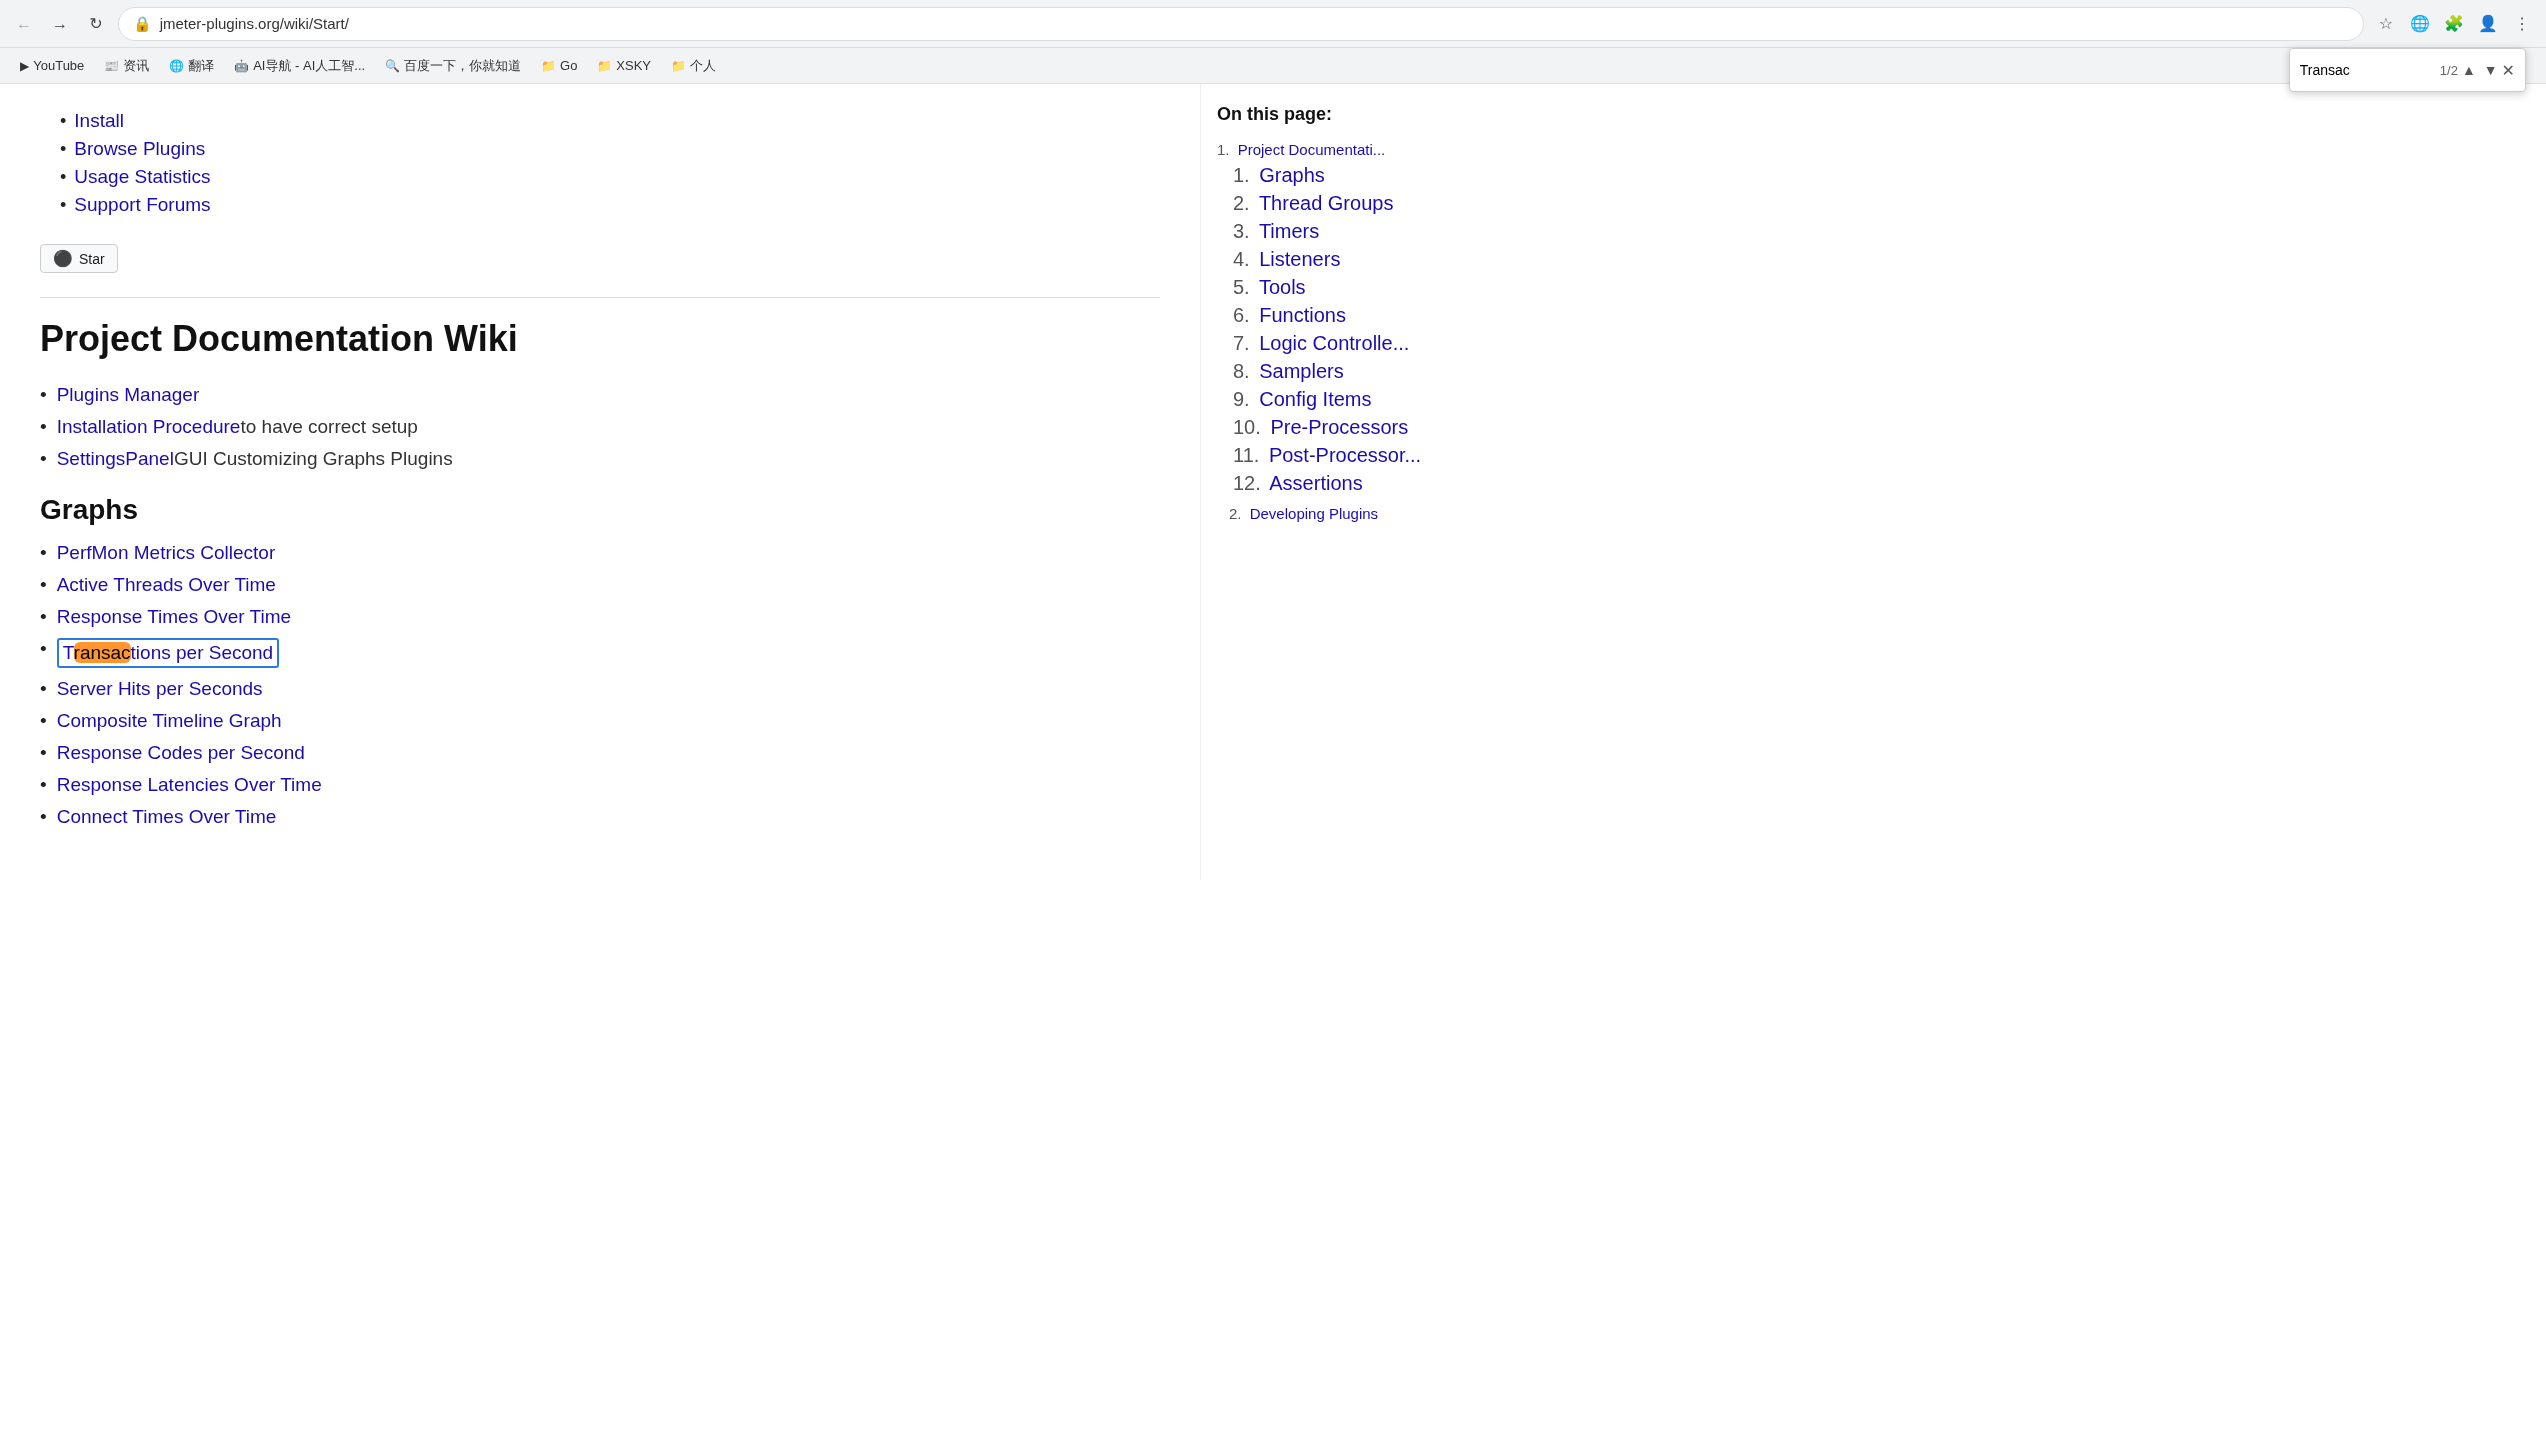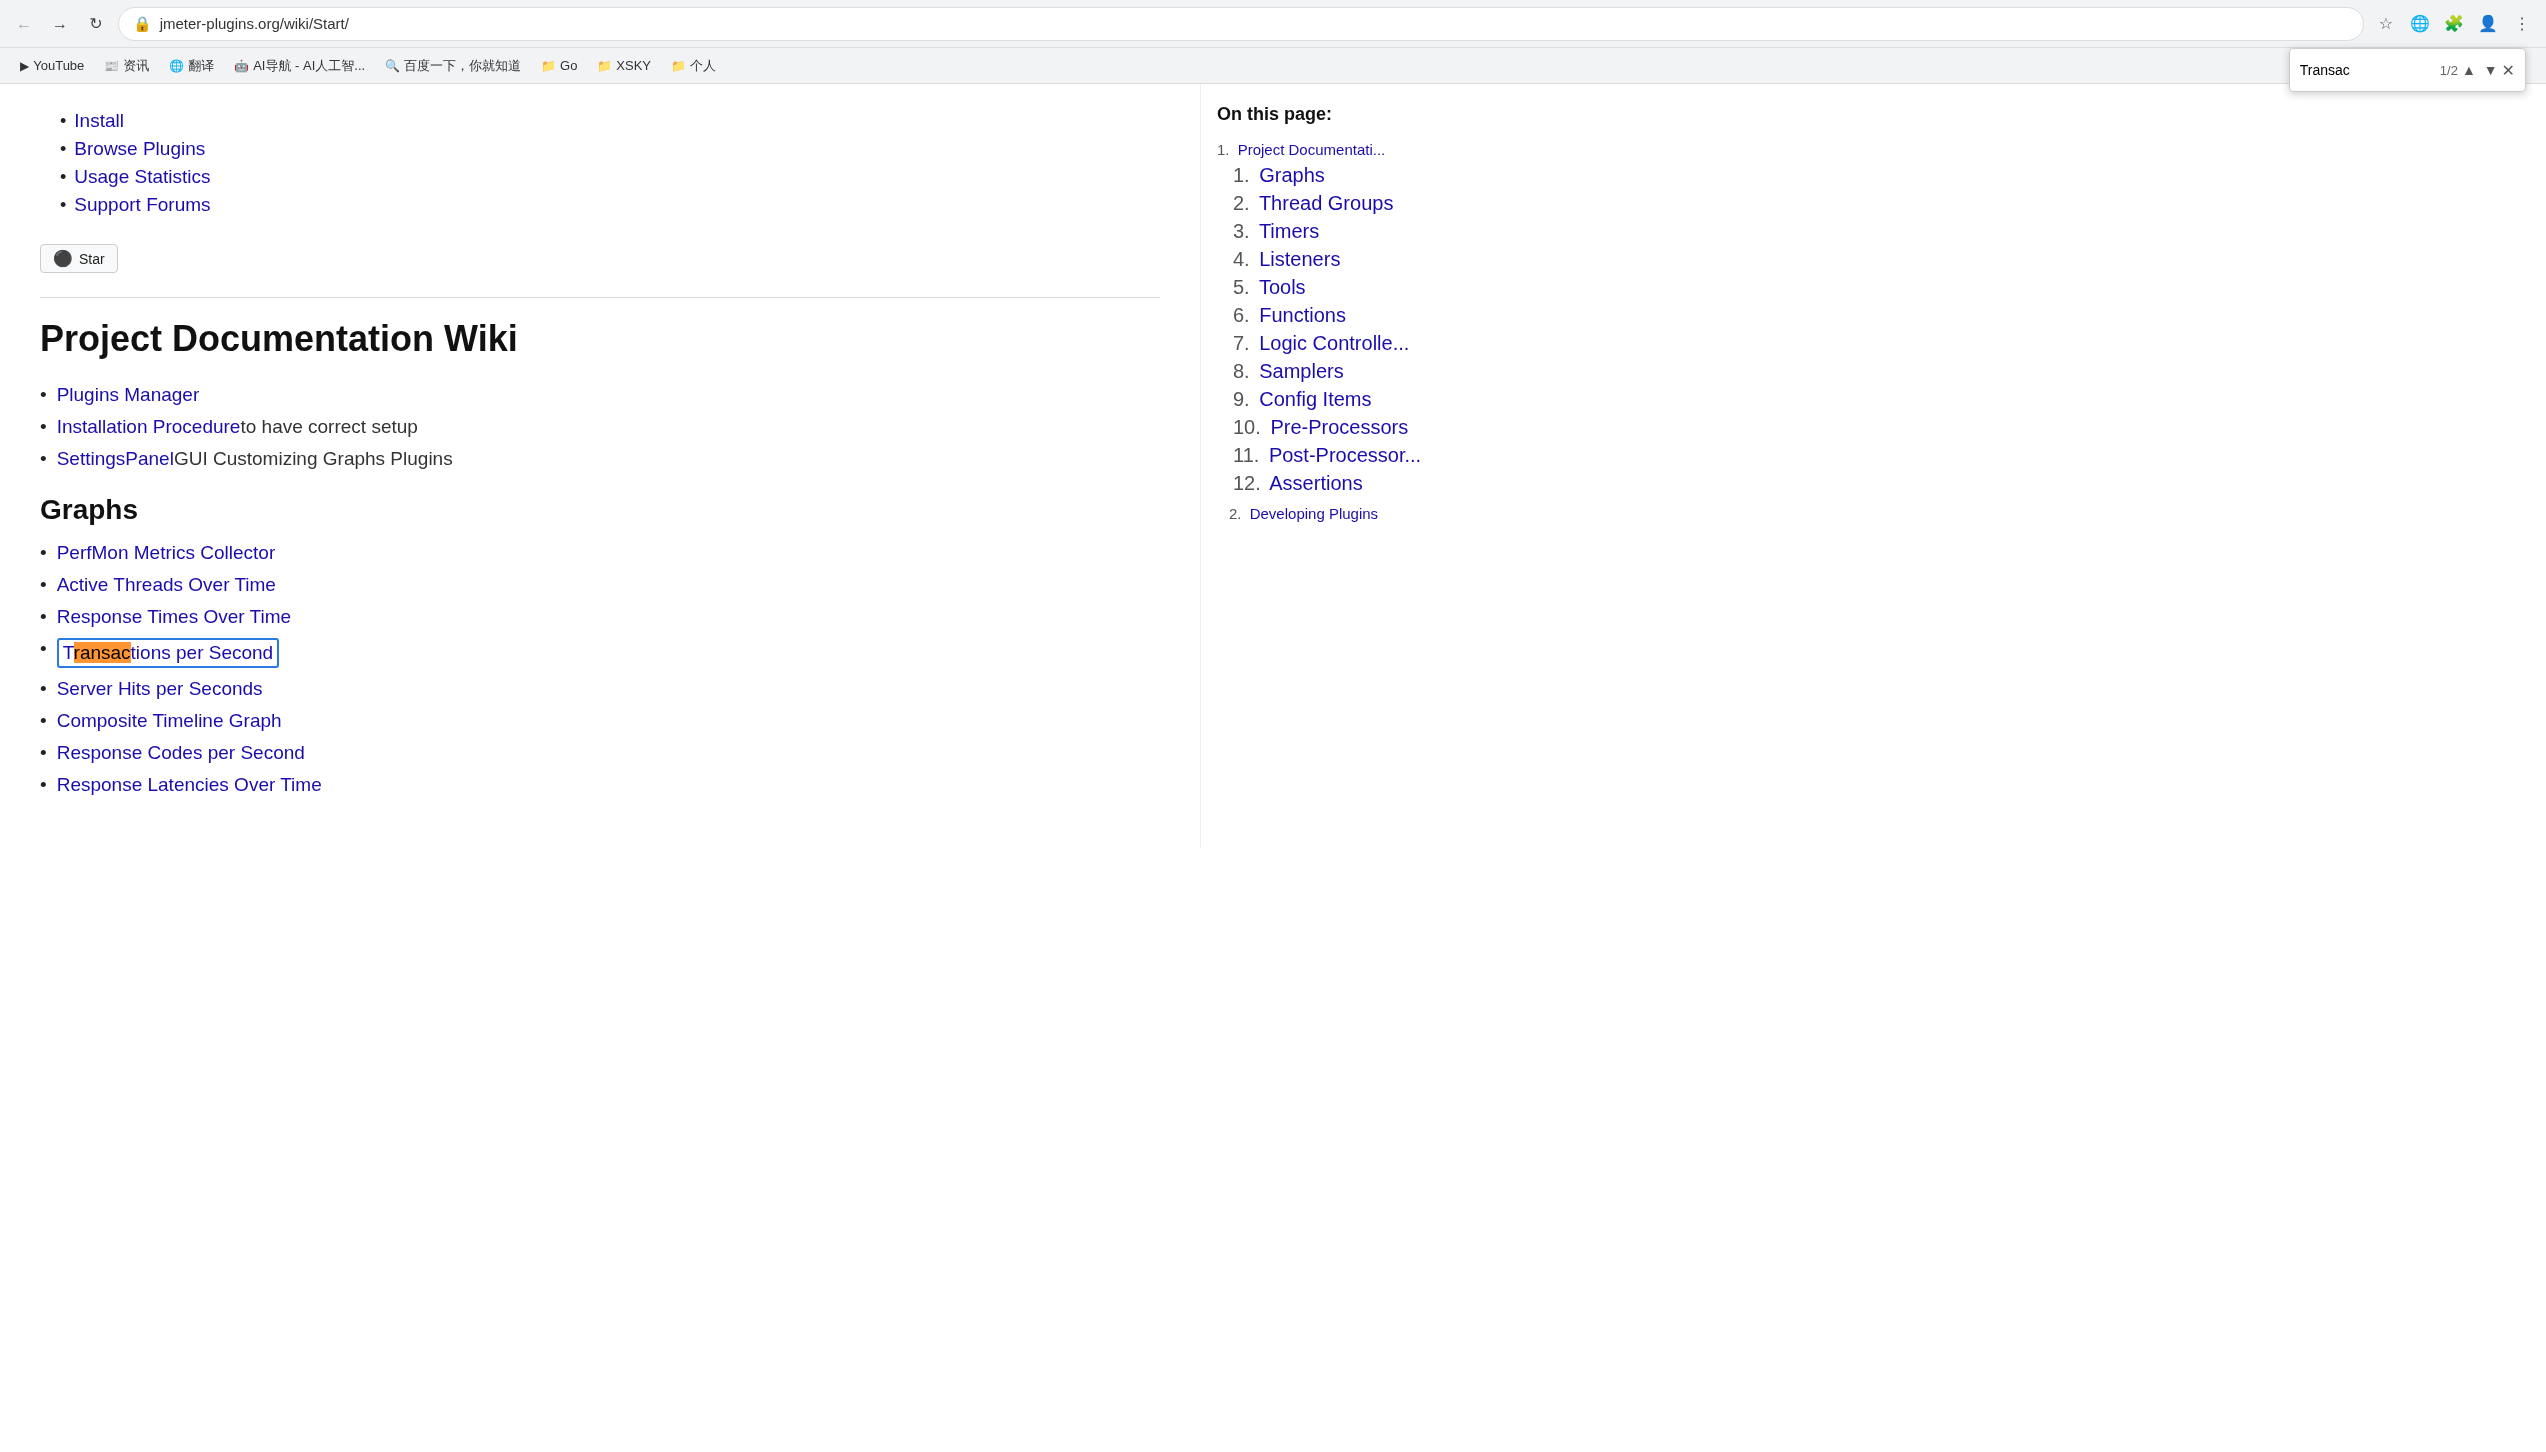--- a/index.html
+++ b/index.html
@@ -225,20 +225,21 @@
       text-decoration: none;
     }
     .content-list .plain-text {
       color: #333;
     }
 
     
     .highlight-orange {
       background: #ff9632;
       color: #000;
+      border-radius: 6px;
     }
 
     
     .focused-item {
       border: 2px solid #2a7ae2;
       border-radius: 3px;
       padding: 2px 4px;
       display: inline-block;
     }
 
@@ -414,20 +415,23 @@
       </li>
       <li>
         <a href="#">Composite Timeline Graph</a>
       </li>
       <li>
         <a href="#">Response Codes per Second</a>
       </li>
       <li>
         <a href="#">Response Latencies Over Time</a>
       </li>
+      <li>
+        <a href="#">Connect Times Over Time</a>
+      </li>
     </ul>
 
   </div>
 
   <div class="sidebar">
     <div class="sidebar-title">On this page:</div>
     <ul class="sidebar-toc">
       <li>
         <span class="toc-num">1.</span>
         <a href="#">Project Documentati...</a>

